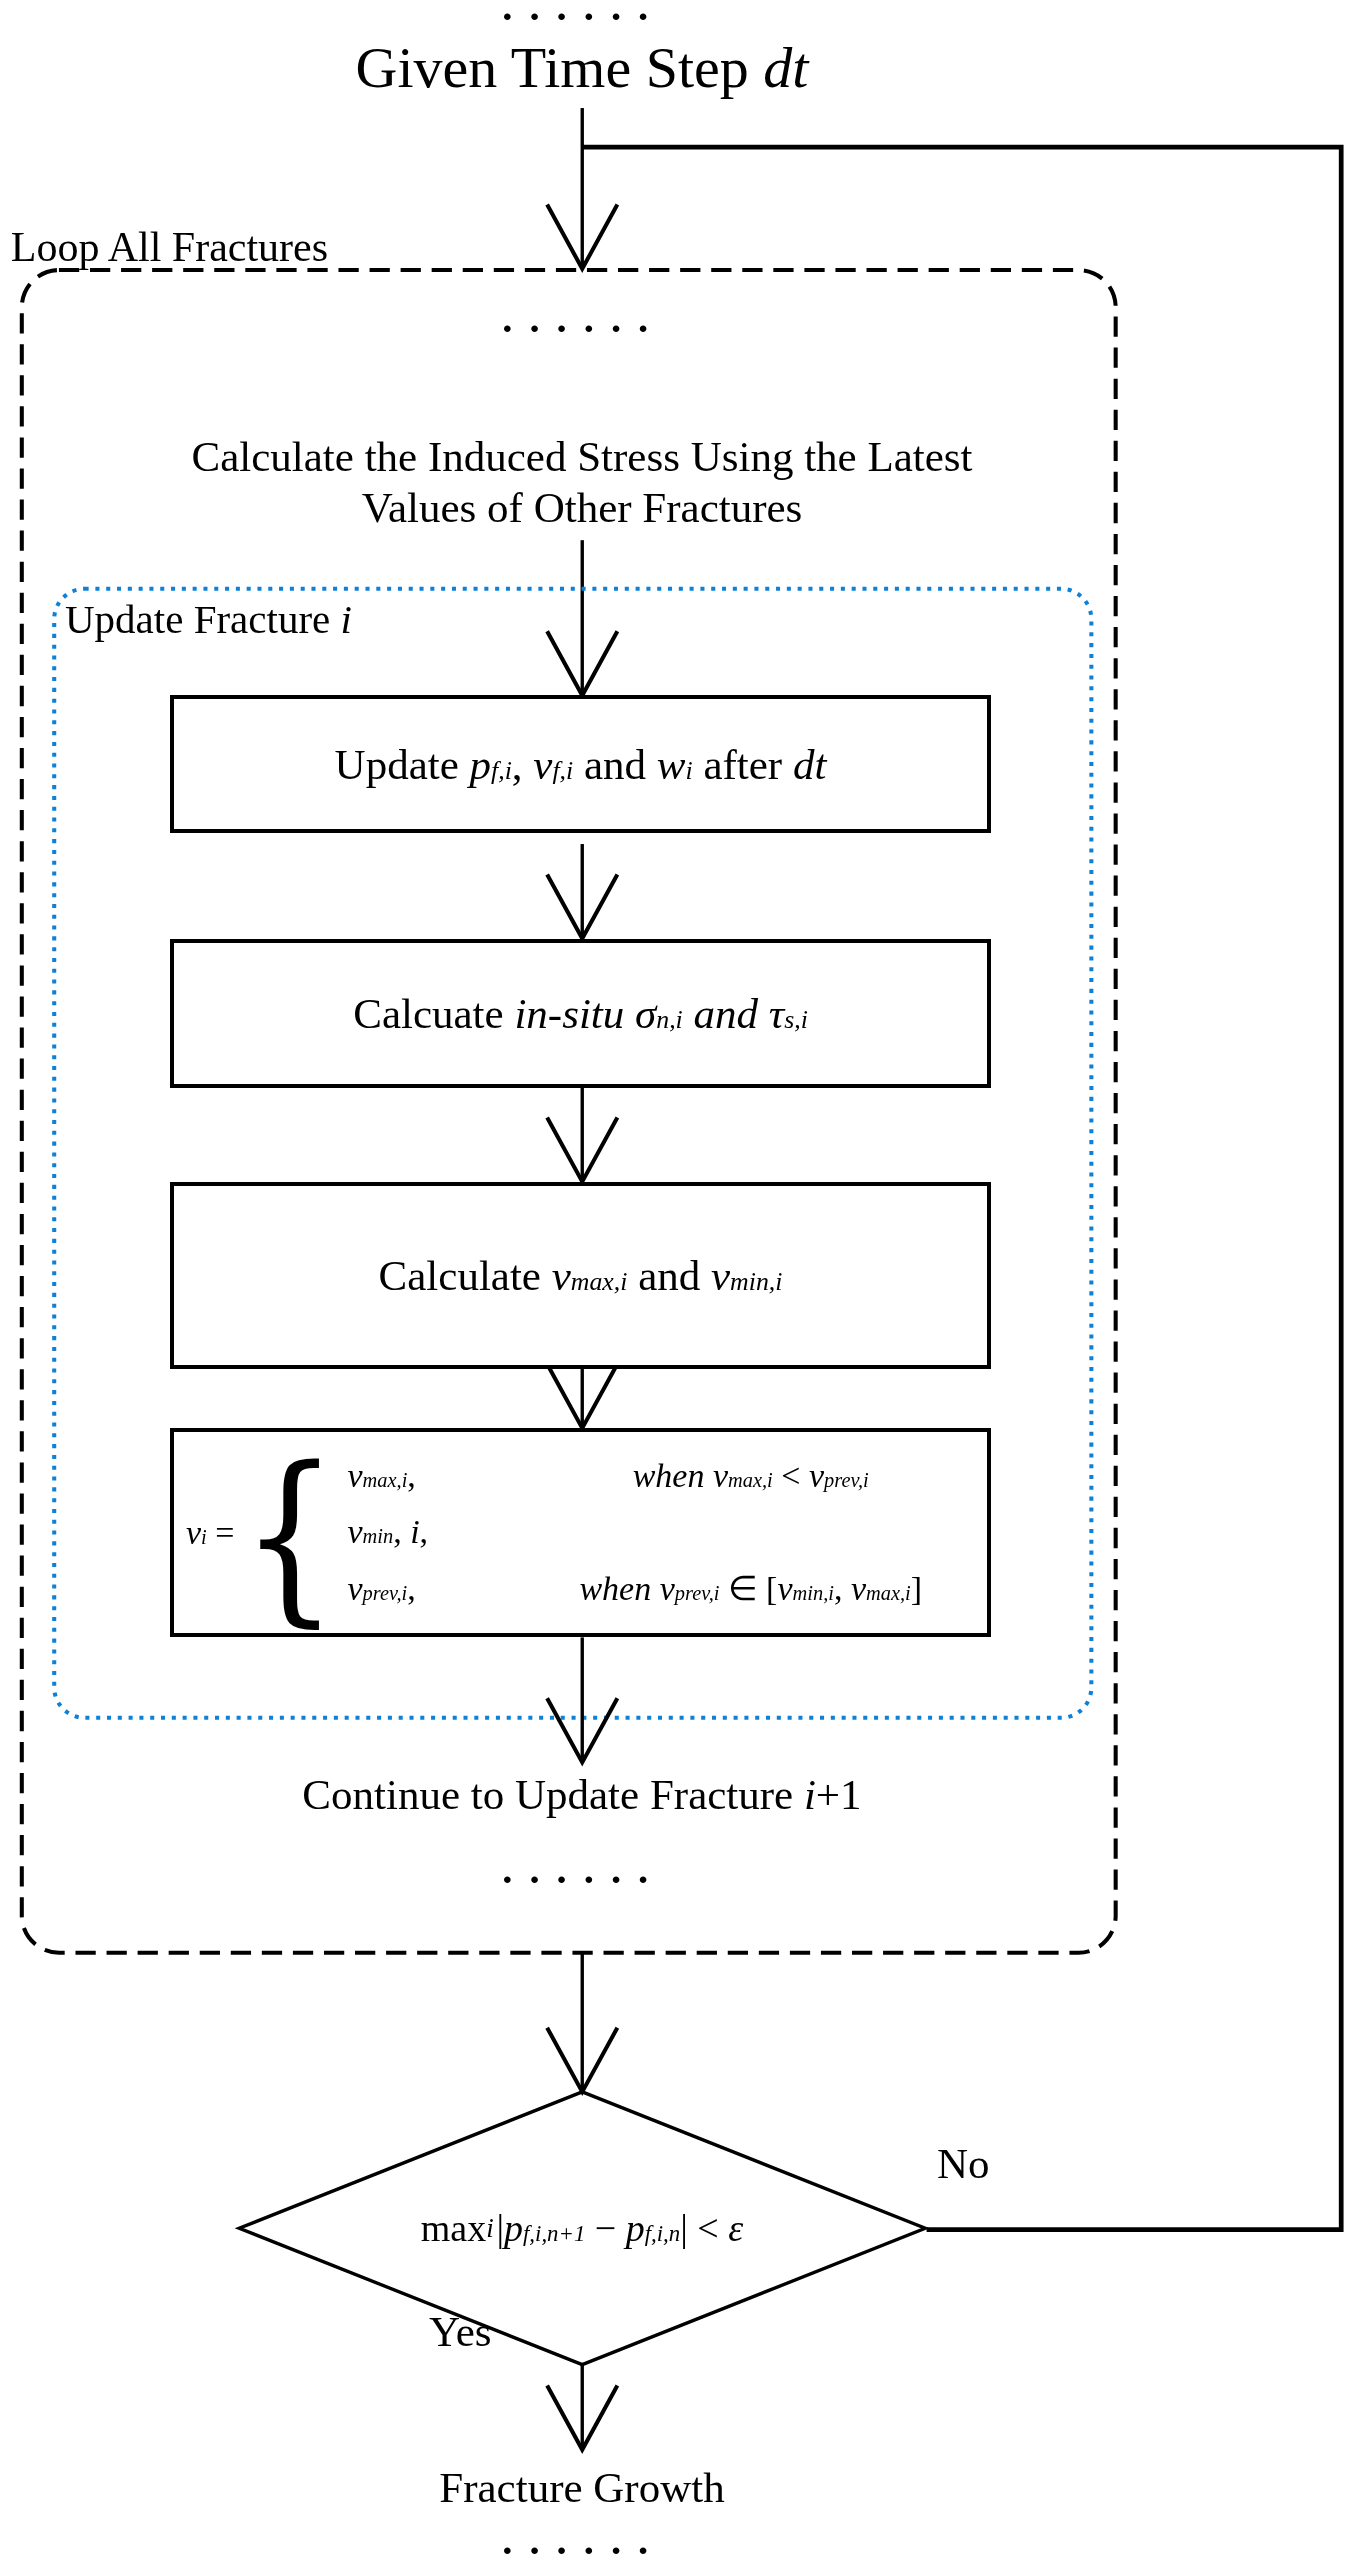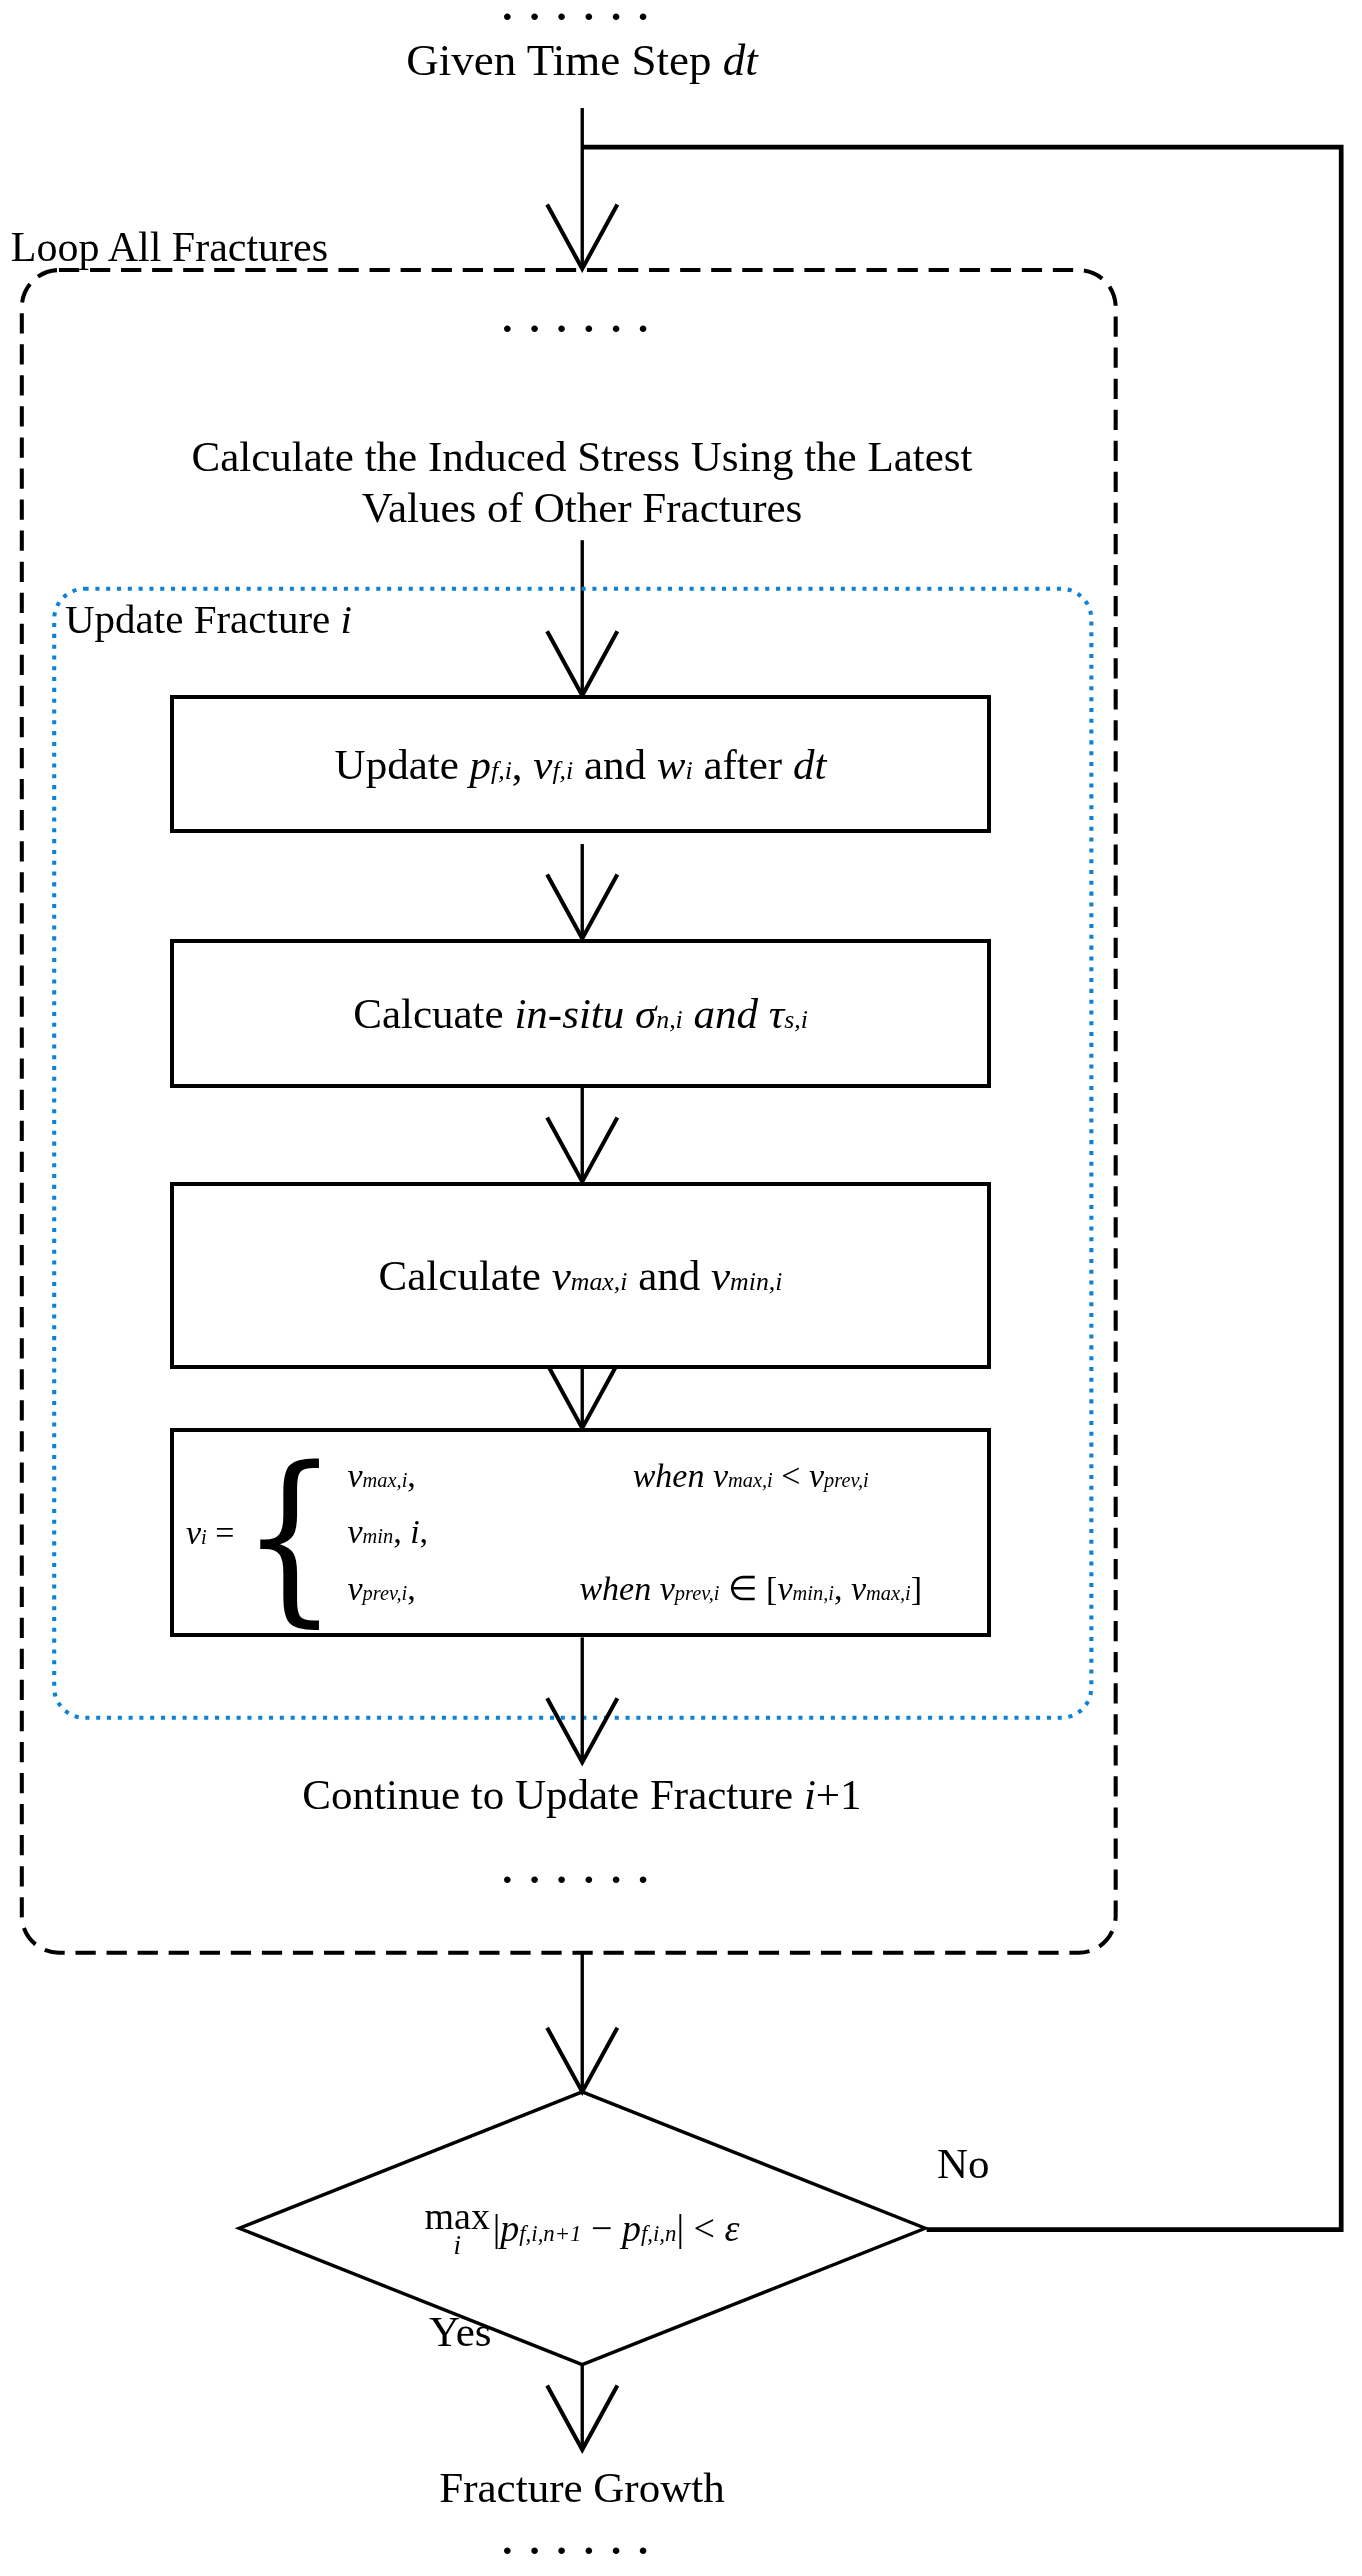--- a/index.html
+++ b/index.html
@@ -2,38 +2,38 @@
 <html style="font-size:10.8px"><head>
 <meta charset="utf-8">
 <style>
   html,body{margin:0;padding:0;background:#ffffff;}
   .canvas{position:relative;width:1363px;height:2576px;background:#ffffff;
           font-family:"Liberation Serif",serif;color:#000;overflow:hidden;}
   svg.connectors{position:absolute;left:0;top:0;width:1363px;height:2576px;}
   .lbl{position:absolute;white-space:nowrap;line-height:1.15;}
   .center{left:582px;transform:translateX(-50%);text-align:center;}
   .dots{font-size:41px;font-weight:bold;letter-spacing:13.5px;}
-  .f66{font-size:45px;} .f64{font-size:43px;} .f62{font-size:42px;} .f60{font-size:41px;}
+  .f66{font-size:58px;} .f64{font-size:43px;} .f62{font-size:42px;} .f60{font-size:41px;}
   .process{position:absolute;left:170px;width:821px;border:4.7px solid #000;background:#fff;
            box-sizing:border-box;display:flex;align-items:center;justify-content:center;
            font-size:43px;}
   sub{font-size:60%;vertical-align:-18%;line-height:0;}
   
   .eqbox{font-size:34px;padding:0 12px;}
   .eq-lhs{margin-right:6.8px;flex:0 0 auto;}
   .brace{flex:0 0 auto;font-size:152px;line-height:0;transform:scaleY(1.22);margin-right:9.5px;
          font-family:"DejaVu Serif",serif;position:relative;top:4px;}
   .cases{flex:1 1 auto;display:flex;flex-direction:column;justify-content:center;gap:17.6px;}
   .case-row{display:flex;align-items:baseline;}
   .case-value{flex:0 0 179px;text-align:left;}
   .case-cond{flex:1 1 auto;text-align:center;}
   
   .decision-text{position:absolute;left:582px;top:2228px;transform:translate(-50%,-50%);
                  display:flex;align-items:center;font-size:38px;white-space:nowrap;}
-  .max-stack{display:inline-flex;flex-direction:column;align-items:center;margin-right:2.7px;}
+  .max-stack{display:inline-flex;align-items:center;margin-right:2.7px;}
   .max-word{font-size:38px;line-height:0.9;}
   .max-sub{font-size:27px;font-style:italic;line-height:0.9;}
 </style>
 </head>
 <body>
 
 <div class="canvas">
 
   <svg class="connectors" viewBox="0 0 2018 3815" fill="none" stroke="#000000">
 

